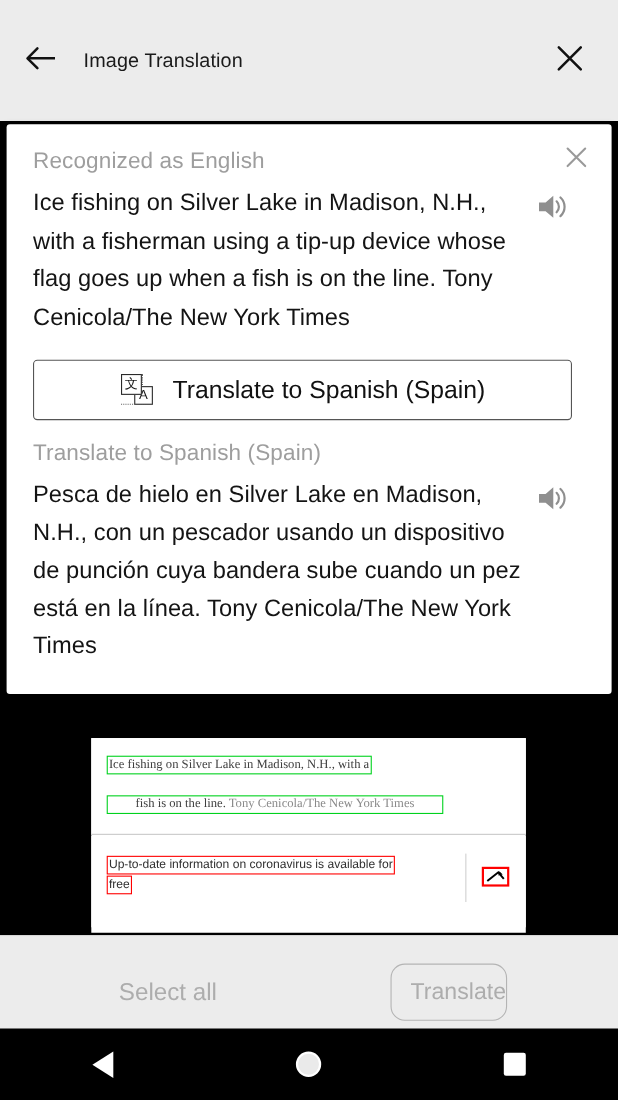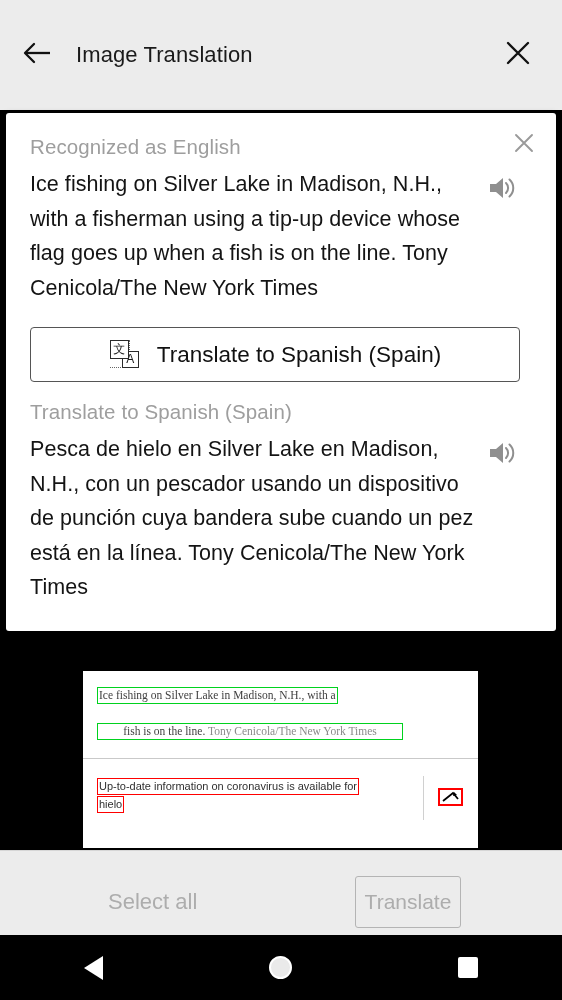--- a/index.html
+++ b/index.html
@@ -27,21 +27,21 @@
     background: #ececec;
     display: flex;
     align-items: center;
   }
   .appbar-back {
     width: 74px; height: 110px;
     display: flex; align-items: center; justify-content: center;
     cursor: pointer;
   }
   .appbar-title {
-    font-size: 22px;
+    font-size: 18px;
     color: #1a1a1a;
     letter-spacing: .1px;
     margin-left: 2px;
     white-space: nowrap;
   }
   .appbar-close {
     position: absolute;
     right: 14px; top: 0;
     width: 60px; height: 110px;
     display: flex; align-items: center; justify-content: center;
@@ -200,26 +200,27 @@
     left: 108px;
     font-size: 22px;
     color: #adadad;
     cursor: pointer;
   }
   .translate-action-btn {
     position: absolute;
     left: 355px;
     width: 106px; height: 52px;
     border: 1px solid #b4b4b4;
-    border-radius: 3px;
+    border-radius: 13px;
     background: #ececec;
     color: #adadad;
     font-size: 21px;
     font-family: "Liberation Sans", sans-serif;
     cursor: pointer;
+    text-align: right;
   }
 
   
   .navbar {
     position: absolute;
     left: 0; top: 935px;
     width: 562px; height: 65px;
     background: #000000;
     display: flex;
     align-items: center;
@@ -259,21 +260,21 @@
       <div class="doc-block doc-block-a">
         <div class="ocr-line ocr-green" style="left:14px; top:16px;">Ice fishing on Silver Lake in Madison, N.H., with a</div>
         <div class="ocr-line ocr-green" style="left:14px; top:52px; width:306px;text-align:center;">
           <span>fish is on the line.</span>
           <span class="ocr-credit">Tony Cenicola/The New York Times</span>
         </div>
       </div>
 
       <div class="doc-block doc-block-b">
         <div class="ocr-line ocr-red" style="left:14px; top:18px;">Up-to-date information on coronavirus is available for</div>
-        <div class="ocr-line ocr-red" style="left:14px; top:36px;">hielo</div>
+        <div class="ocr-line ocr-red" style="left:14px; top:36px;">free</div>
         <div class="doc-divider"></div>
         <div class="broken-img-icon">
           <svg width="21" height="14" viewBox="0 0 21 14" xmlns="http://www.w3.org/2000/svg">
             <path d="M3 11 L13 3 L18 9" stroke="#000" stroke-width="1.8" fill="none"></path>
             <path d="M14 2 L17 5 L13 6 Z" fill="#000"></path>
           </svg>
         </div>
       </div>
 
     </div>

